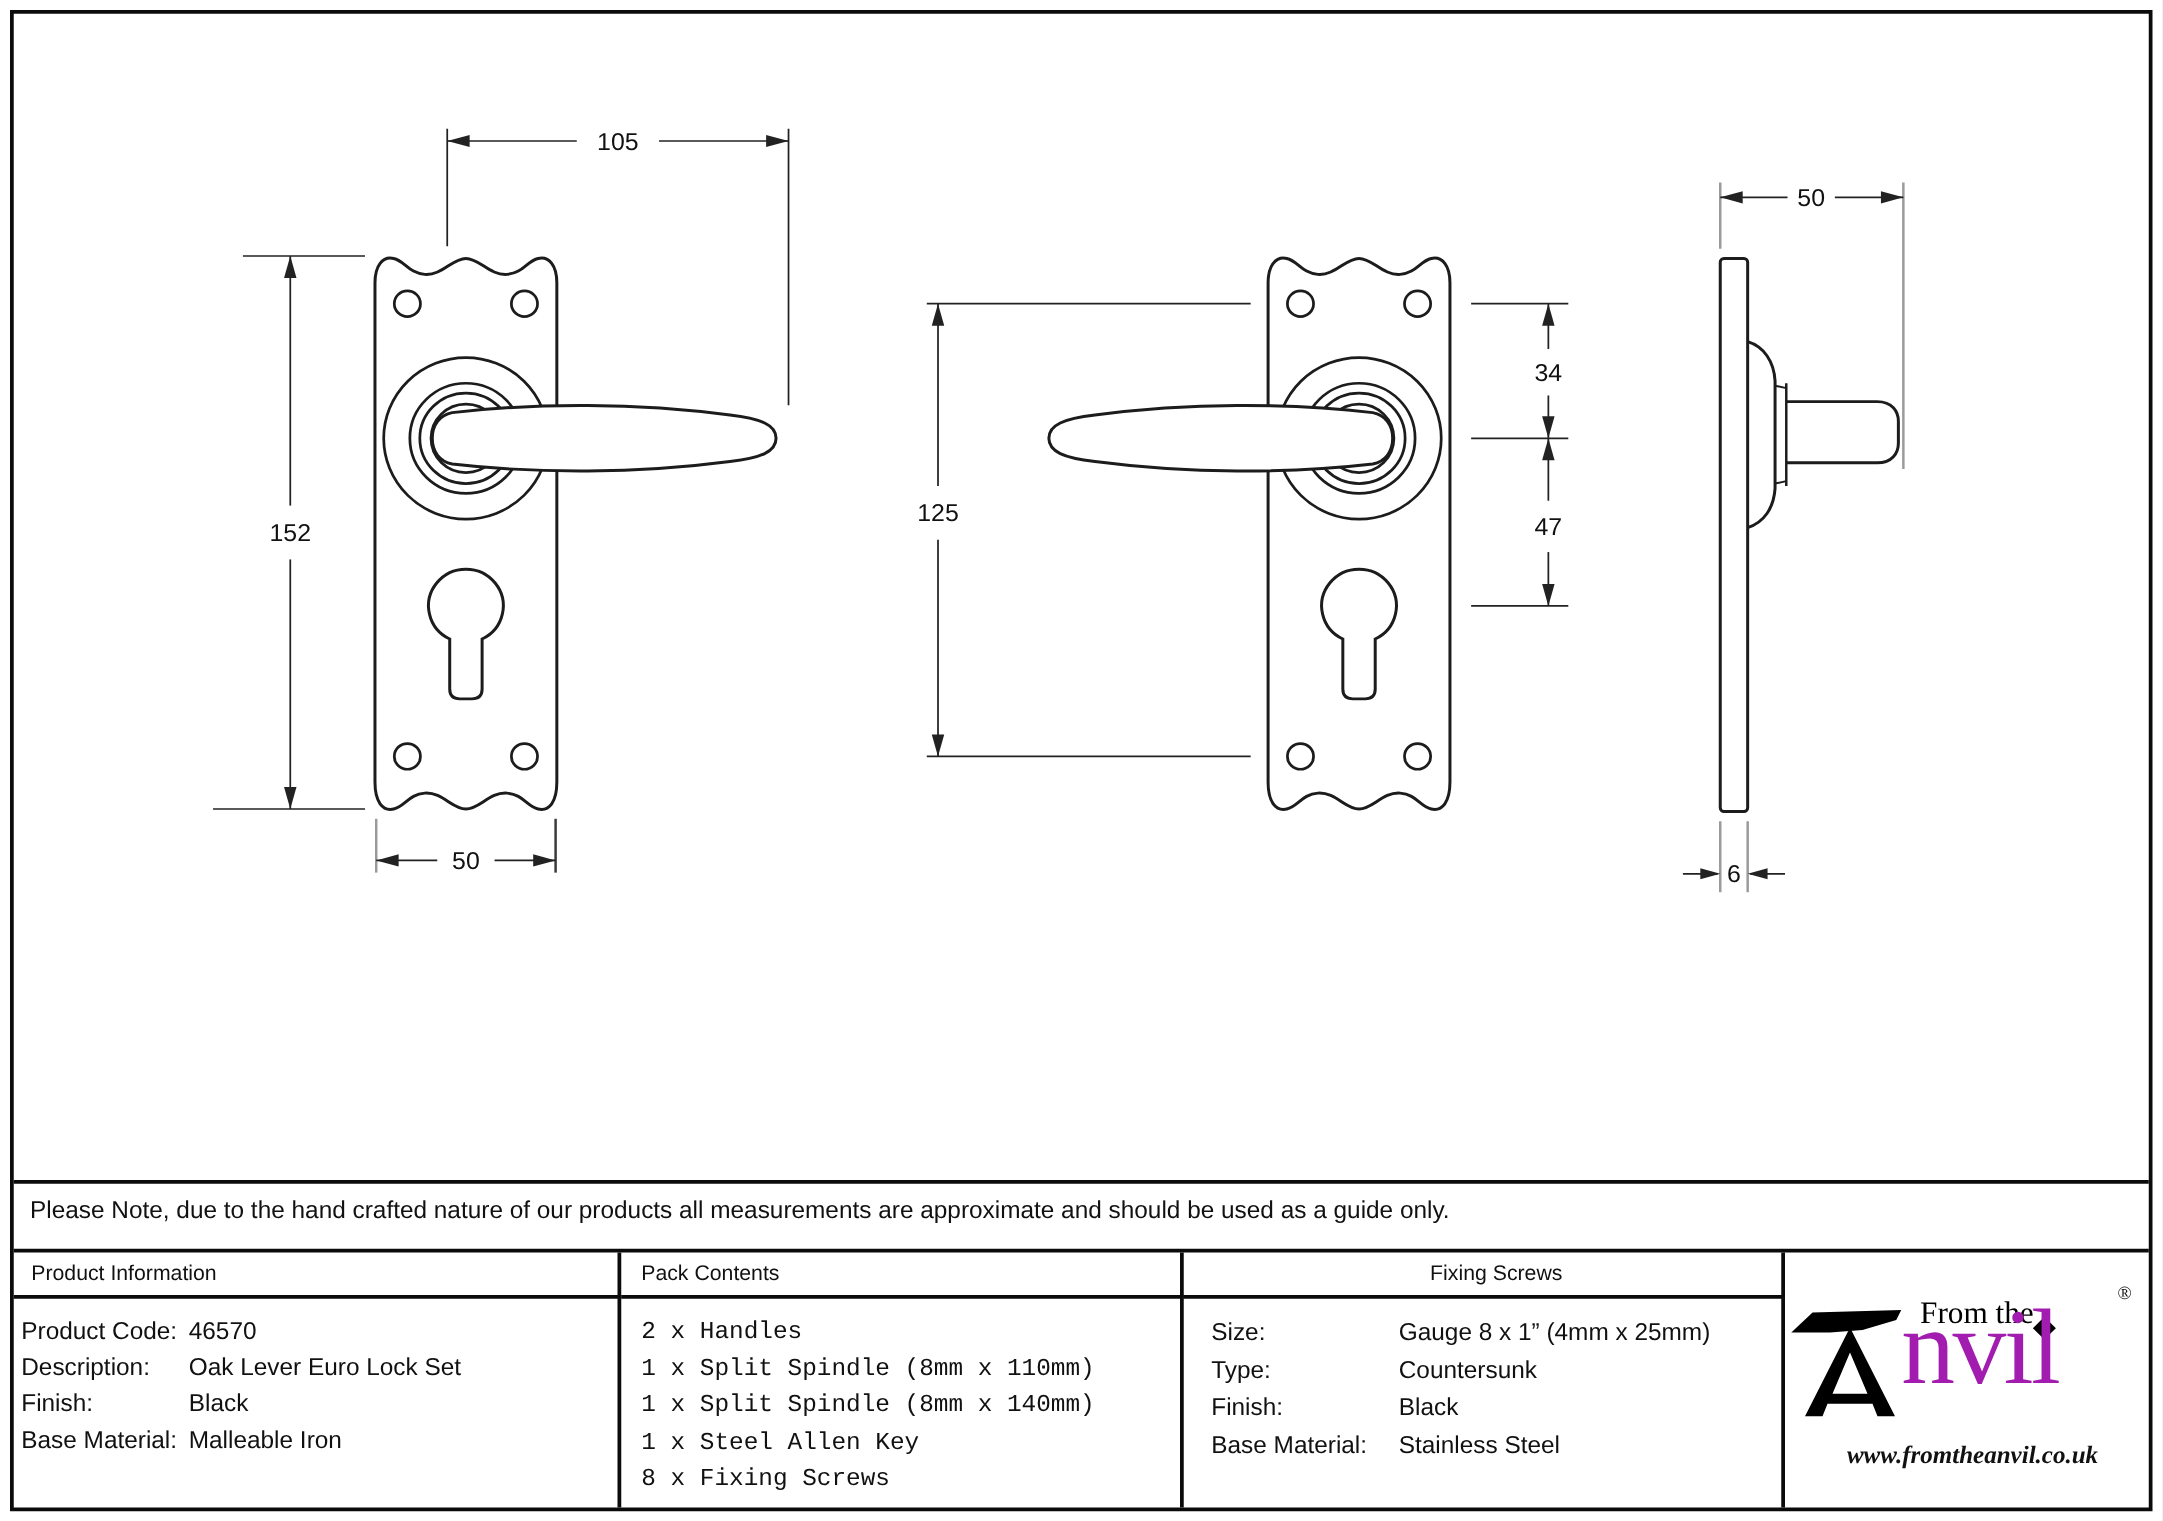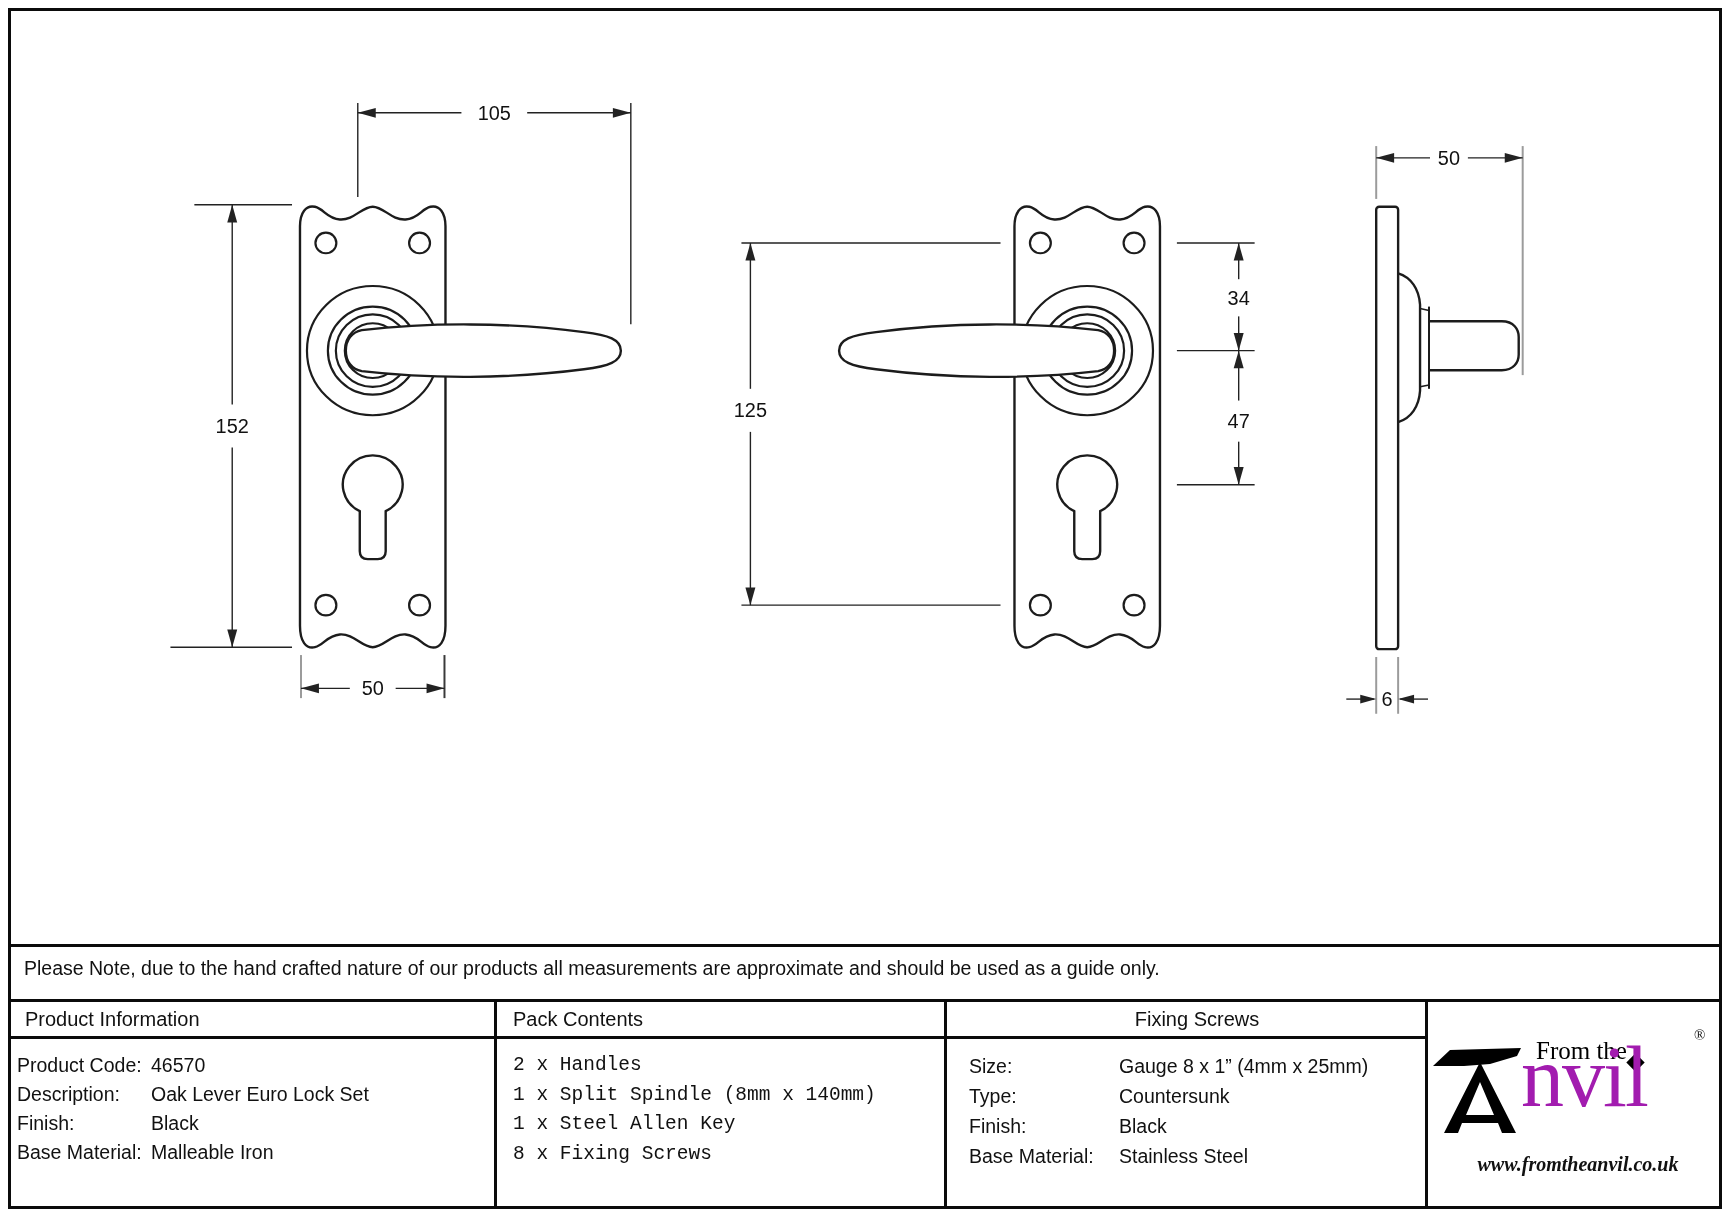--- a/index.html
+++ b/index.html
@@ -9,21 +9,21 @@
   .drawing-area{flex:1 1 auto;position:relative;}
   .drawing-area svg{position:absolute;left:0;top:0;width:100%;height:100%;}
 
   .note-row{flex:0 0 42px;border-top:3px solid #0b0b0b;display:flex;align-items:center;
             padding-left:13px;font-size:19.5px;}
 
   .info-table{flex:0 0 204px;border-top:3px solid #0b0b0b;display:grid;
               grid-template-columns:486px 450px 481px 1fr;
               grid-template-rows:37px 1fr;}
   .cell{border-right:3px solid #0b0b0b;overflow:hidden;}
-  .cell.hdr{border-bottom:3px solid #0b0b0b;display:flex;align-items:center;font-size:20px;}
+  .cell.hdr{border-bottom:3px solid #0b0b0b;display:flex;align-items:center;font-size:17px;}
   .hdr.h1{padding-left:14px;}
   .hdr.h2{padding-left:16px;}
   .hdr.h3{padding-left:22px;justify-content:center;}
   .body{font-size:19.5px;padding-top:12px;}
   .kv{display:flex;line-height:29px;}
   .b1 .kv .k{margin-left:6px;width:134px;flex:0 0 auto;}
   .b3 .kv{line-height:30px;}
   .b3 .kv .k{margin-left:22px;width:150px;flex:0 0 auto;}
   .pack-line{display:block;margin-left:16px;line-height:29.5px;font-family:Liberation Mono, monospace;}
 
@@ -220,20 +220,21 @@
           <span class="v">Black</span>
         </div>
         <div class="kv">
           <span class="k">Base Material:</span>
           <span class="v">Malleable Iron</span>
         </div>
       </div>
 
       <div class="cell body b2">
         <span class="pack-line">2 x Handles</span>
+        <span class="pack-line">1 x Split Spindle (8mm x 110mm)</span>
         <span class="pack-line">1 x Split Spindle (8mm x 140mm)</span>
         <span class="pack-line">1 x Steel Allen Key</span>
         <span class="pack-line">8 x Fixing Screws</span>
       </div>
 
       <div class="cell body b3">
         <div class="kv">
           <span class="k">Size:</span>
           <span class="v">Gauge 8 x 1” (4mm x 25mm)</span>
         </div>

